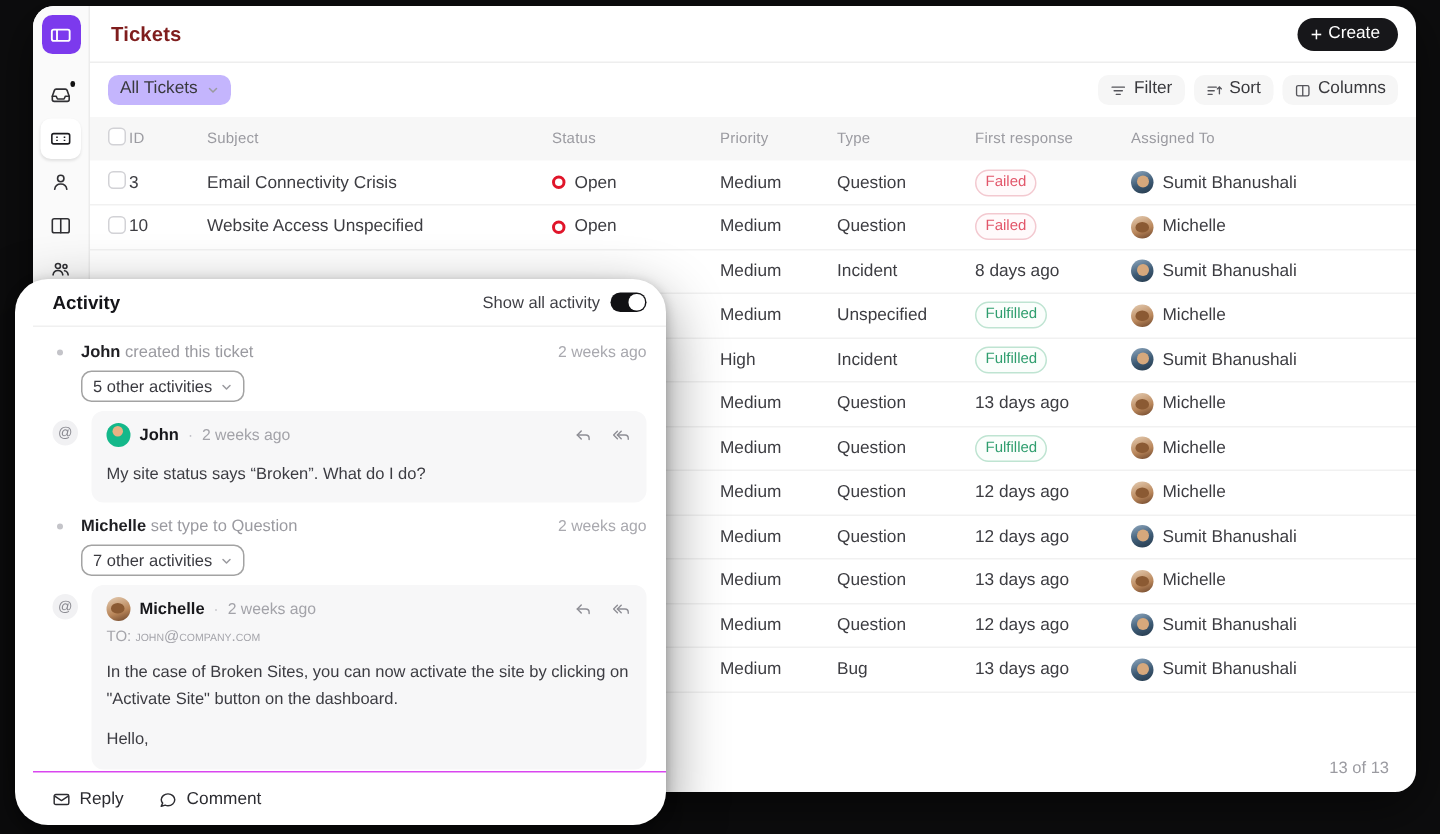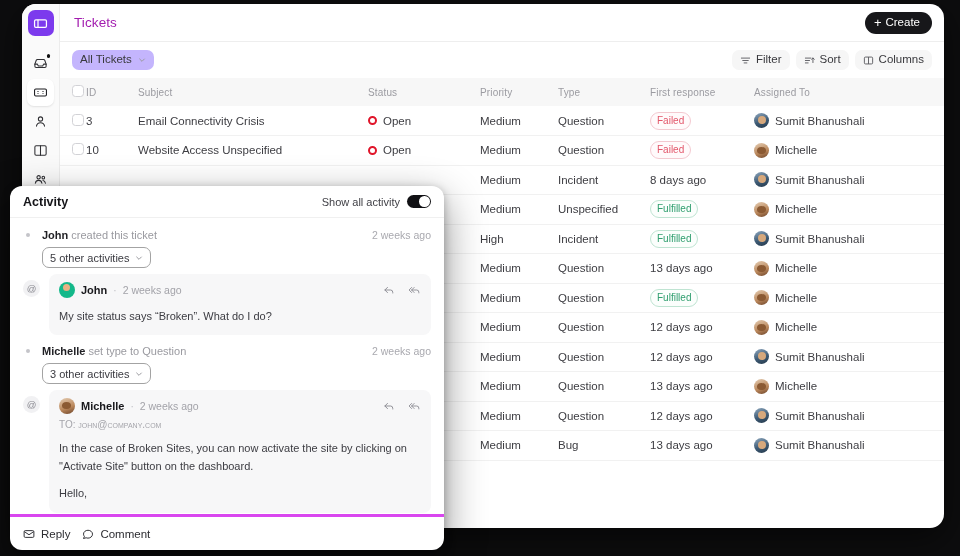--- a/index.html
+++ b/index.html
@@ -50,21 +50,21 @@
 
   
   .main { flex: 1; display: flex; flex-direction: column; min-width: 0; }
 
   .topbar {
     height: 38px; flex: 0 0 38px;
     display: flex; align-items: center;
     padding: 0 12px 0 14px;
     border-bottom: 1px solid #eeeeee;
   }
-  .page-title { font-size: 13.5px; font-weight: 400; color: #a21caf; letter-spacing: .1px; }
+  .page-title { font-size: 13.5px; font-weight: 700; color: #7f1d1d; letter-spacing: .1px; }
   .spacer { flex: 1; }
   .create-btn {
     background: #17171a; color: #fff;
     font-size: 11.5px; font-weight: 500;
     border-radius: 999px;
     padding: 5px 12px 5px 9px;
     display: flex; align-items: center; gap: 4px;
     line-height: 1;
   }
   .plus { font-size: 13px; font-weight: 400; line-height: 1; margin-top: -1px; }
@@ -146,24 +146,25 @@
     height: 32px; display: flex; align-items: center; justify-content: flex-end;
     padding-right: 18px; font-size: 11px; color: #9b9ba1;
   }
 
   
   .activity-panel {
     position: absolute;
     left: 10px; top: 186px;
     width: 434px; height: 364px;
     background: #ffffff;
-    border-radius: 12px;
+    border-radius: 22px;
     box-shadow: 0 14px 40px rgba(0,0,0,.45), 0 2px 8px rgba(0,0,0,.25);
     display: flex; flex-direction: column;
     overflow: hidden;
+    padding-left: 12px;
   }
   .ap-head {
     height: 32px; flex: 0 0 32px;
     display: flex; align-items: center; padding: 0 13px;
     border-bottom: 1px solid #f0f0f0;
   }
   .ap-title { font-size: 12.5px; font-weight: 700; color: #141418; }
   .ap-toggle-label { font-size: 11px; color: #3f3f45; margin-right: 7px; }
   .toggle {
     width: 24px; height: 13.5px; border-radius: 999px; background: #111114;
@@ -204,22 +205,22 @@
   .msg-name { font-size: 11px; font-weight: 700; color: #18181c; }
   .msg-dot { color: #bcbcc2; font-size: 10px; }
   .msg-time { font-size: 10.5px; color: #a3a3a9; }
   .msg-actions { margin-left: auto; display: flex; gap: 13px; color: #8e8e95; }
   .msg-to { font-size: 10px; color: #a5a5ab; margin-top: 5px; }
   .msg-to span { font-variant: small-caps; }
   .msg-body { font-size: 11px; color: #3c3c42; line-height: 1.65; margin-top: 9px; }
   .msg-body p + p { margin-top: 9px; }
 
   .ap-foot {
-    height: 36px; flex: 0 0 36px; border-top: 3px solid #d946ef;
-    display: flex; align-items: center; gap: 12px; padding: 0 13px;
+    height: 36px; flex: 0 0 36px; border-top: 1px solid #d946ef;
+    display: flex; align-items: center; gap: 24px; padding: 0 13px;
   }
   .foot-btn { display: flex; align-items: center; gap: 6px; font-size: 11.5px; color: #2c2c31; }
 
   svg { display: block; }
 </style>
 </head>
 <body>
 
 <div id="root">
 
@@ -545,20 +546,23 @@
                 <td class="c-asg">
                   <span class="asg">
                     <span class="avatar sumit"></span>
                     <span>Sumit Bhanushali</span>
                   </span>
                 </td>
               </tr>
             </tbody>
         </table>
         <div class="spacer"></div>
+        <div class="table-footer">
+          <span>13 of 13</span>
+        </div>
       </div>
 
     </div>
   </div>
 
   <div class="activity-panel">
     <div class="ap-head">
       <div class="ap-title">Activity</div>
       <div class="spacer"></div>
       <div class="ap-toggle-label">Show all activity</div>
@@ -606,21 +610,21 @@
               <p>My site status says “Broken”. What do I do?</p>
             </div>
           </div>
         </div><div class="event-row">
           <span class="bullet">
             <i></i>
           </span>
           <span class="event-text"><b>Michelle</b><span> set type to Question</span></span>
           <span class="event-time">2 weeks ago</span>
         </div><div class="other-activities">
-          <span>3 other activities</span>
+          <span>7 other activities</span>
           <span>
             <svg width="8" height="8" viewBox="0 0 12 12" fill="none" stroke="#9a9a9f" stroke-width="1.5" stroke-linecap="round" stroke-linejoin="round">
               <path d="M2.5 4.5L6 8l3.5-3.5"></path>
             </svg>
           </span>
         </div><div class="msg-row">
           <span class="at-badge">@</span>
           <div class="msg-card">
             <div class="msg-head">
               <span class="avatar msg-avatar michelle"></span>

